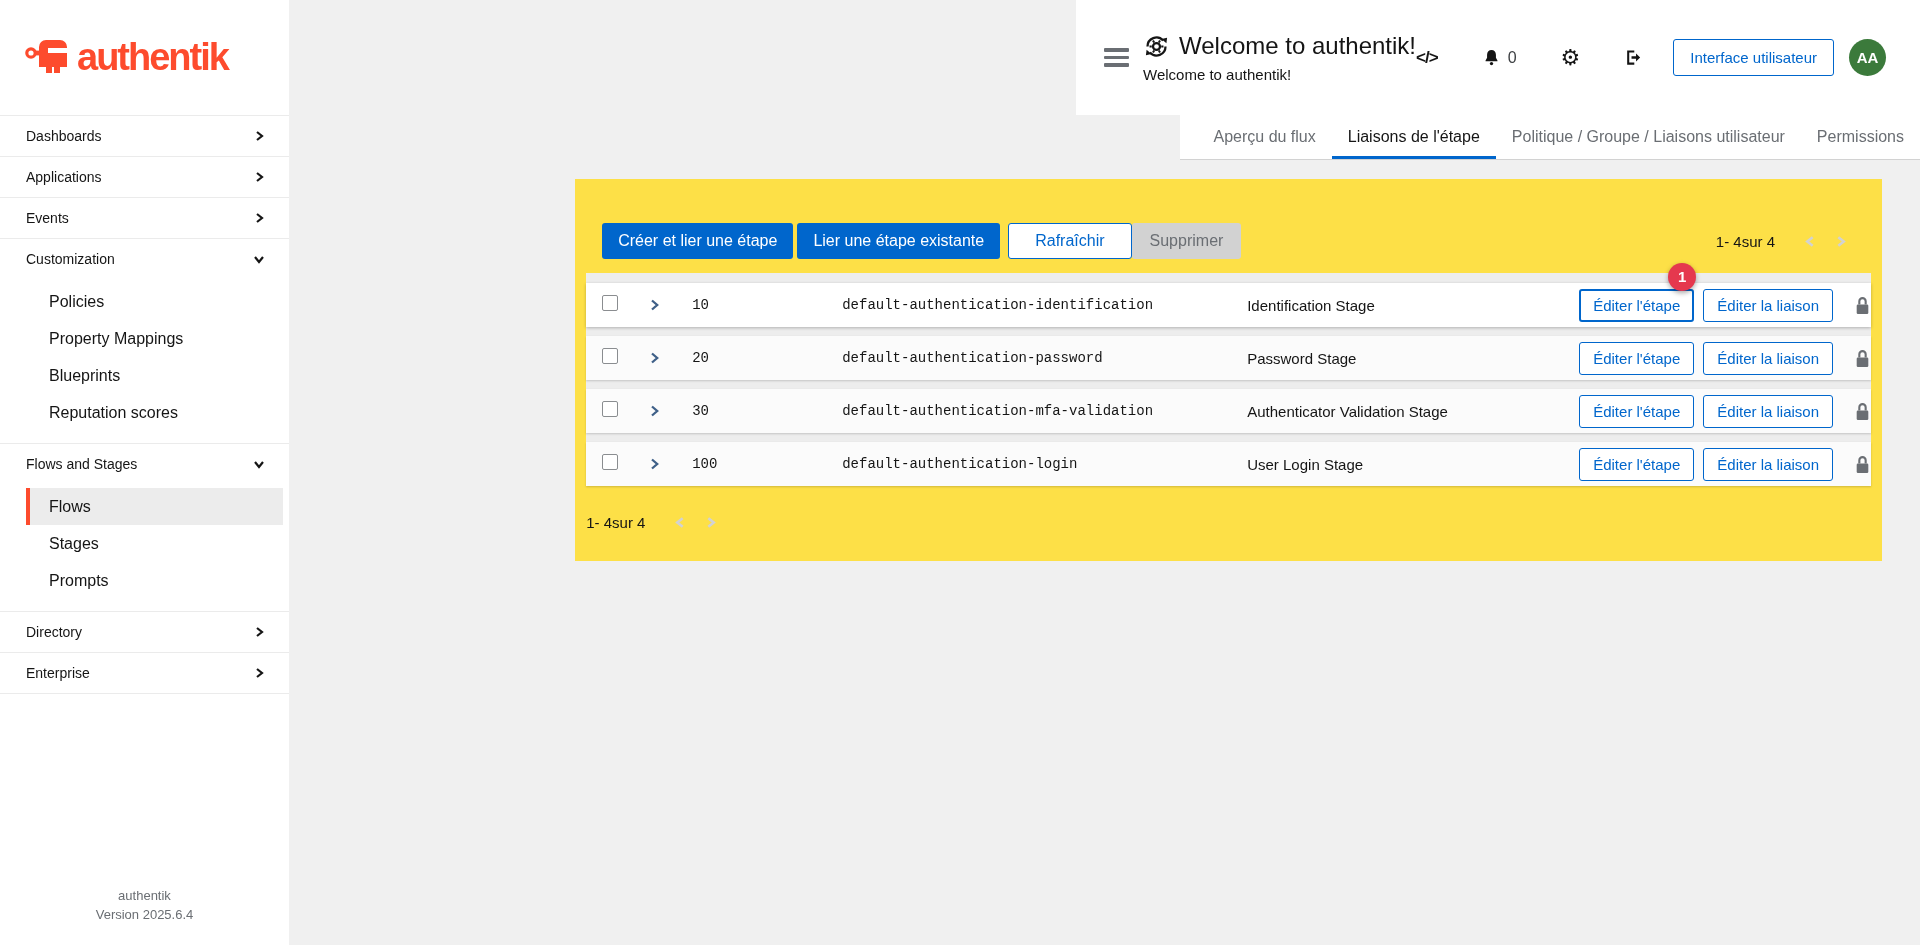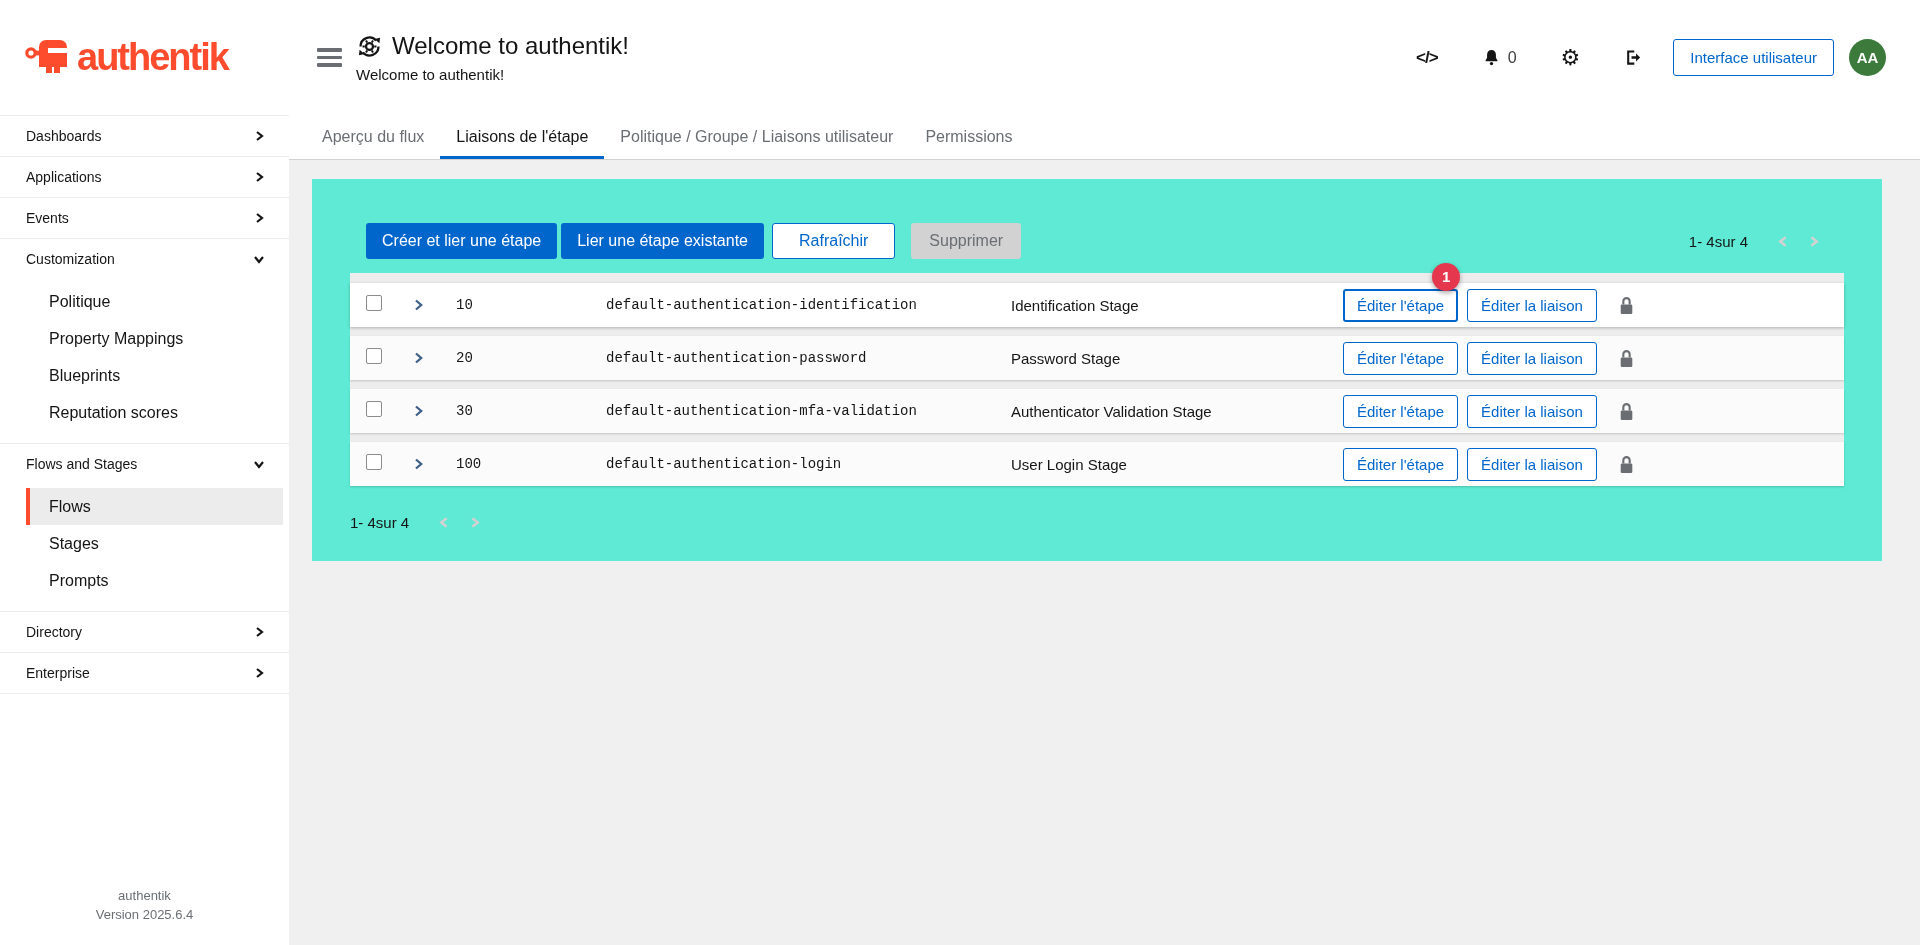--- a/index.html
+++ b/index.html
@@ -13,21 +13,21 @@
   .logo-text { font-size: 38px; font-weight: 700; color: #fd4b2d; letter-spacing: -2px; }
   .nav-group { border-top: 1px solid #ebebeb; }
   .nav-group:last-child { border-bottom: 1px solid #ebebeb; }
   .nav-item { height: 40px; display: flex; align-items: center; justify-content: space-between; padding: 0 24px 0 26px; font-size: 14px; cursor: pointer; text-align: center; }
   .sub { padding: 4px 0 12px; }
   .nav-sub { height: 37px; display: flex; align-items: center; padding-left: 49px; font-size: 16px; cursor: pointer; }
   .nav-sub.active { background: #ececec; border-left: 4px solid #fd4b2d; margin-left: 26px; margin-right: 6px; padding-left: 19px; }
   .sidebar-footer { position: absolute; bottom: 20px; width: 100%; text-align: center; font-size: 13px; color: #6a6e73; line-height: 1.45; }
 
   
-  .main { flex: 1; display: flex; flex-direction: column; min-width: 0; }
+  .main { flex: 1; display: flex; flex-direction: column; min-width: 0; align-items: flex-end; }
   .topbar { height: 115px; background: #fff; display: flex; align-items: center; padding: 0 34px 0 28px; }
   .hamburger { width: 25px; display: flex; flex-direction: column; gap: 4px; background: none; border: none; cursor: pointer; }
   .hamburger span { height: 3.5px; background: #6a6e73; border-radius: 1px; }
   .title-wrap { margin-left: 14px; }
   .title-row { display: flex; align-items: center; gap: 9px; }
   .title-row h1 { font-size: 24px; font-weight: 500; }
   .subtitle { font-size: 15px; margin-top: 6px; color: #151515; }
   .topbar-right { margin-left: auto; display: flex; align-items: center; }
   .icon-btn { display: flex; align-items: center; margin-left: 44px; color: #151515; cursor: pointer; background: none; border: none; font-family: inherit; }
   .icon-btn:first-child { margin-left: 0; }
@@ -37,29 +37,29 @@
   .ui-btn { margin-left: 30px; height: 37px; padding: 0 16px; background: #fff; border: 1px solid #0066cc; color: #0066cc; border-radius: 3px; font-size: 15px; cursor: pointer; font-family: inherit; }
   .avatar { margin-left: 15px; width: 37px; height: 37px; border-radius: 50%; background: #3b7a3b; color: #fff; display: flex; align-items: center; justify-content: center; font-size: 15px; font-weight: 700; cursor: pointer; }
 
   
   .tabs { background: #fff; border-bottom: 1px solid #d2d2d2; display: flex; padding-left: 17px; height: 45px; }
   .tab { padding: 0 16px; display: flex; align-items: center; font-size: 16px; color: #6a6e73; cursor: pointer; }
   .tab.active { color: #151515; box-shadow: inset 0 -3px 0 0 #0066cc; }
 
   
   .content { flex: 1; padding: 19px 38px 24px 23px; overflow: hidden; }
-  .card { background: #5eead4; padding: 20px 38px 30px; }
+  .card { background: #fde047; padding: 20px 11px 30px; }
   .toolbar { display: flex; align-items: center; padding: 24px 16px 14px; }
   .btn { font-family: inherit; font-size: 16px; height: 36px; border-radius: 3px; border: none; cursor: pointer; }
   .btn.primary { background: #0066cc; color: #fff; padding: 0 16px; }
   .btn.outline { background: #fff; border: 1px solid #0066cc; color: #0066cc; }
   .btn.disabled { background: #d2d2d2; color: #6a6e73; padding: 0 18px; cursor: default; }
   .tb-create { margin-right: 4px; }
   .tb-link { margin-right: 8px; }
-  .tb-refresh { padding: 0 26px; margin-right: 16px; }
+  .tb-refresh { padding: 0 26px; }
 
   .pagination { margin-left: auto; display: flex; align-items: center; font-size: 15px; color: #151515; }
   .pg-range { margin-right: 20px; }
   .pg-chev { width: 30px; display: flex; justify-content: center; align-items: center; background: none; border: none; cursor: pointer; }
   .pagination.bottom { margin: 28px 16px 0 0; }
 
   
   .thead, .trow { display: flex; align-items: center; padding-left: 16px; }
   .thead { height: 38px; margin-top: 12px; border-bottom: 1px solid #ebebeb; }
   .cell { flex-shrink: 0; }
@@ -128,21 +128,21 @@
         </div>
       </div>
       <div class="nav-group">
         <div class="nav-item">
           <span>Customization</span>
           <svg width="12" height="12" viewBox="0 0 12 12">
               <path d="M2 4l4 5 4-5" fill="none" stroke="#151515" stroke-width="2.2"></path>
             </svg>
         </div>
         <div class="sub">
-          <div class="nav-sub">Politique</div>
+          <div class="nav-sub">Policies</div>
           <div class="nav-sub">Property Mappings</div>
           <div class="nav-sub">Blueprints</div>
           <div class="nav-sub">Reputation scores</div>
         </div>
       </div>
       <div class="nav-group">
         <div class="nav-item">
           <span>Flows and Stages</span>
           <svg width="12" height="12" viewBox="0 0 12 12">
               <path d="M2 4l4 5 4-5" fill="none" stroke="#151515" stroke-width="2.2"></path>

